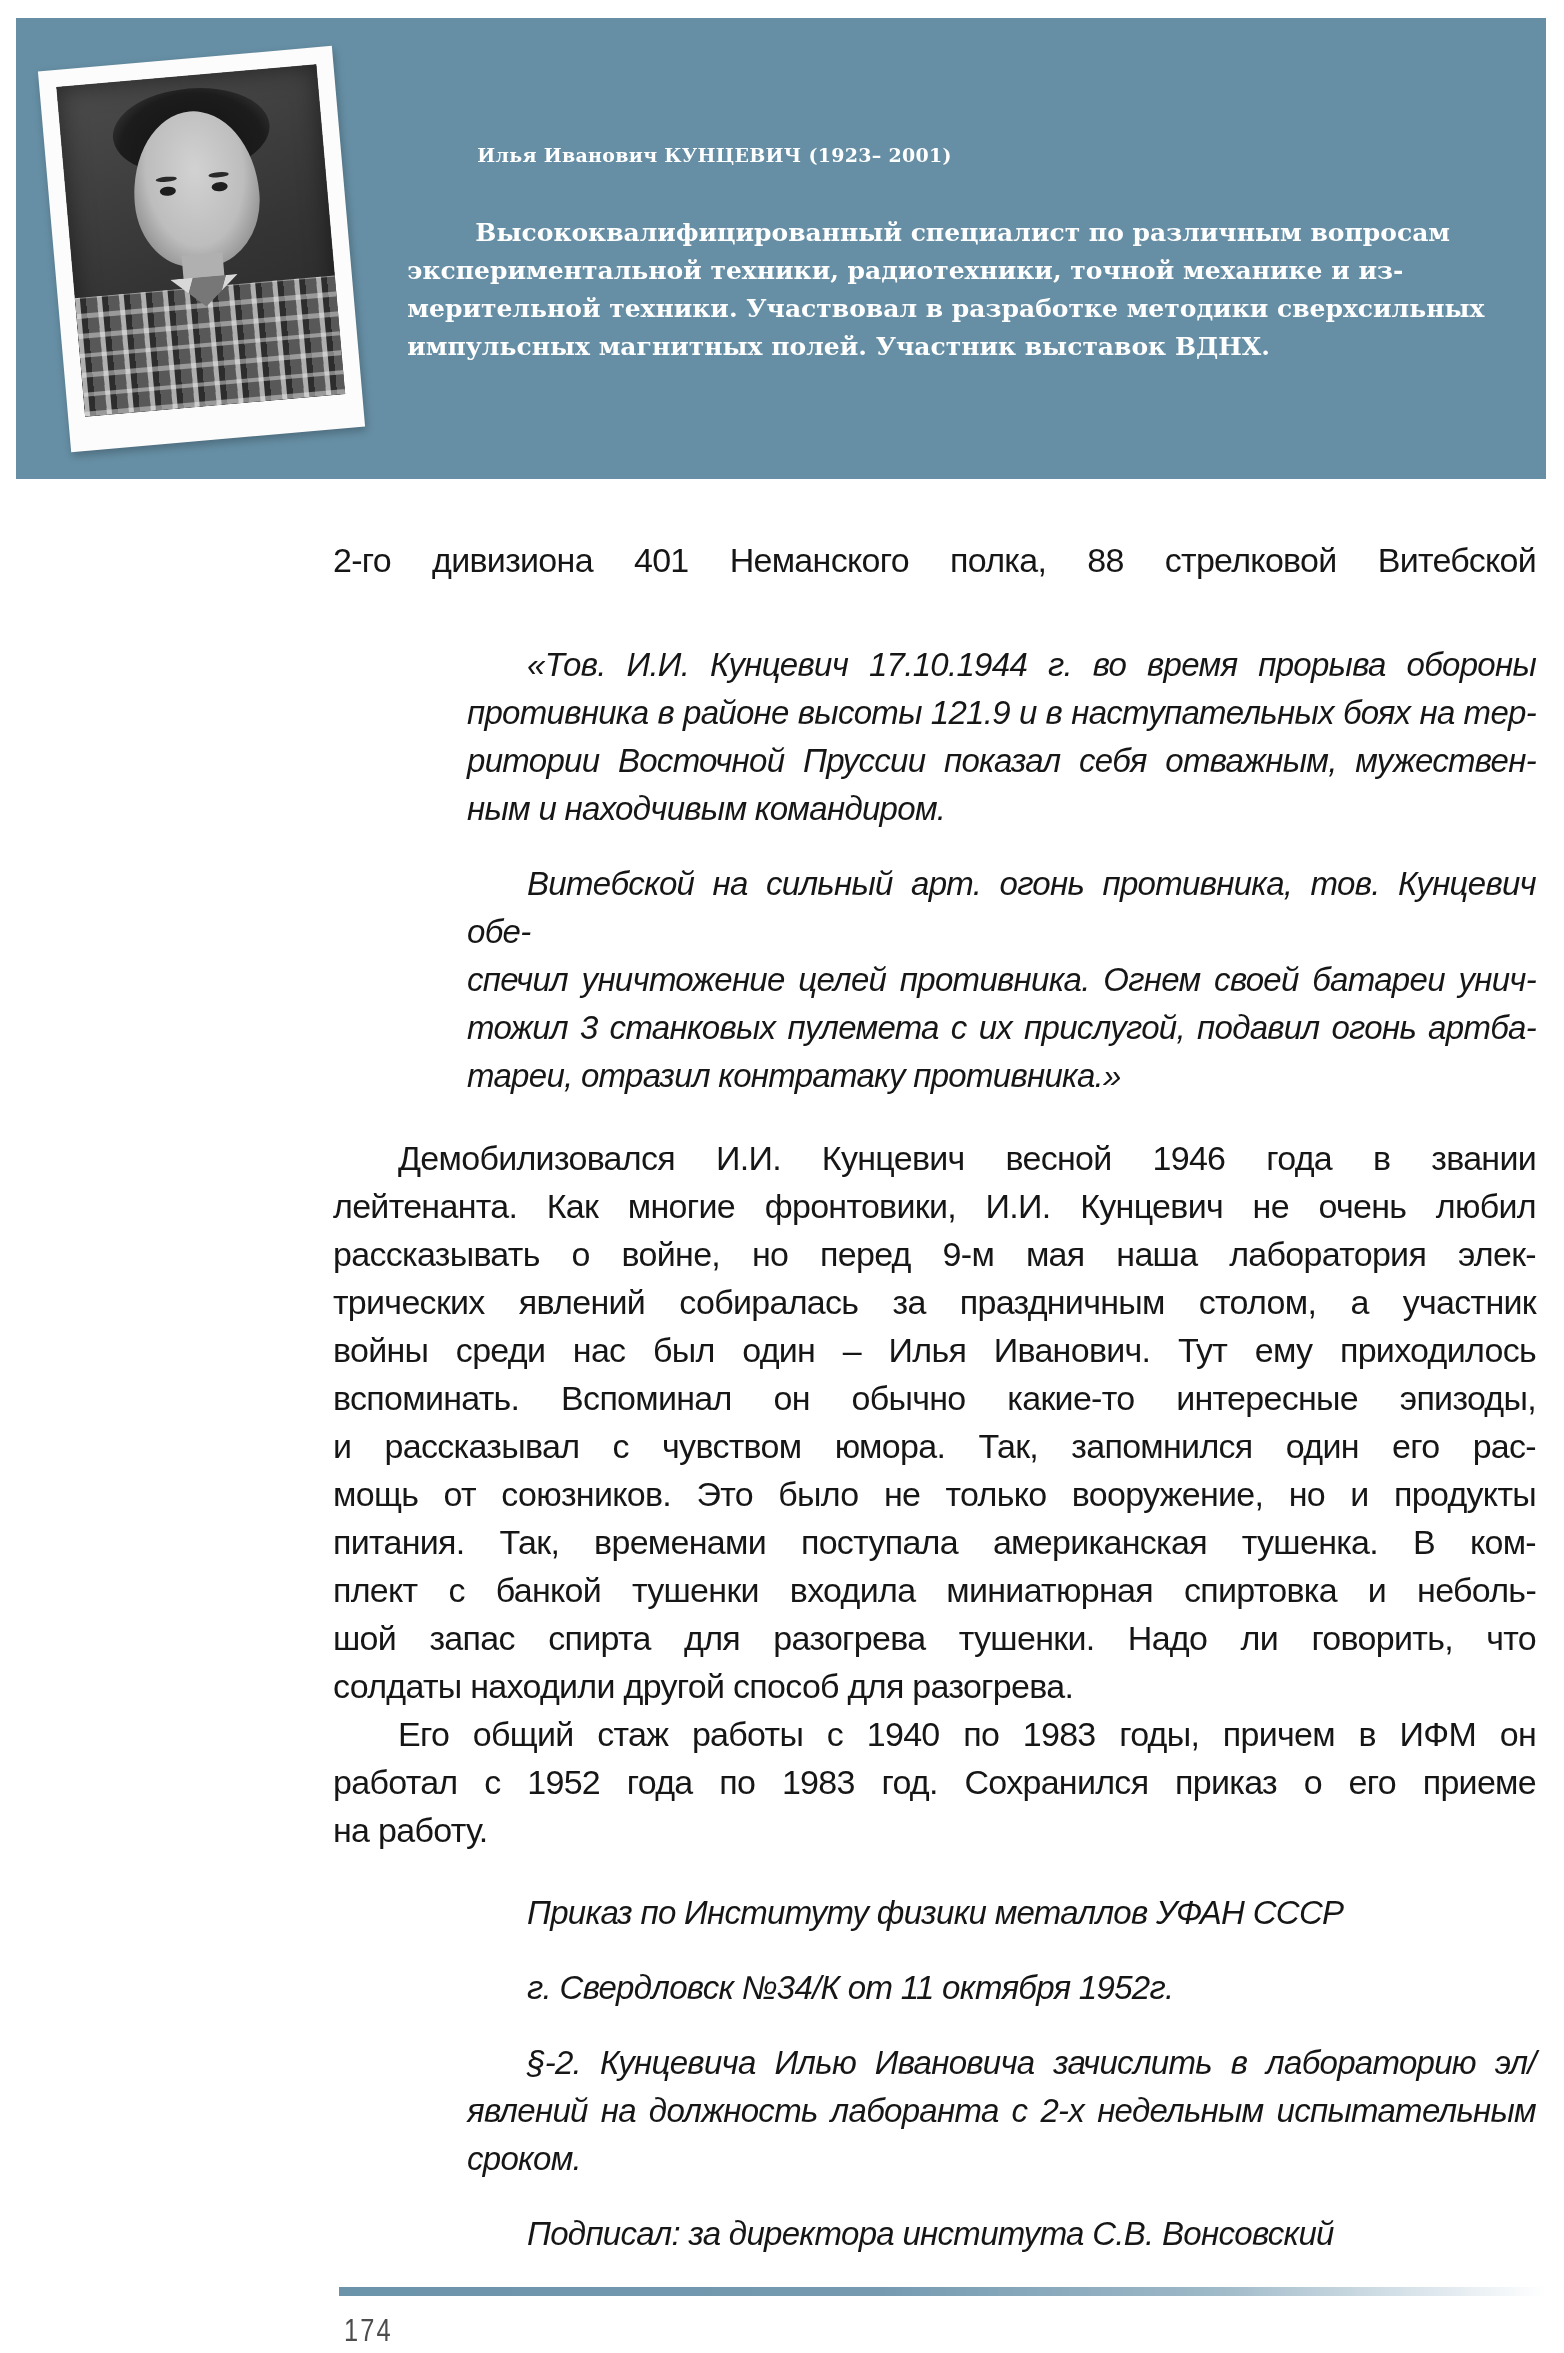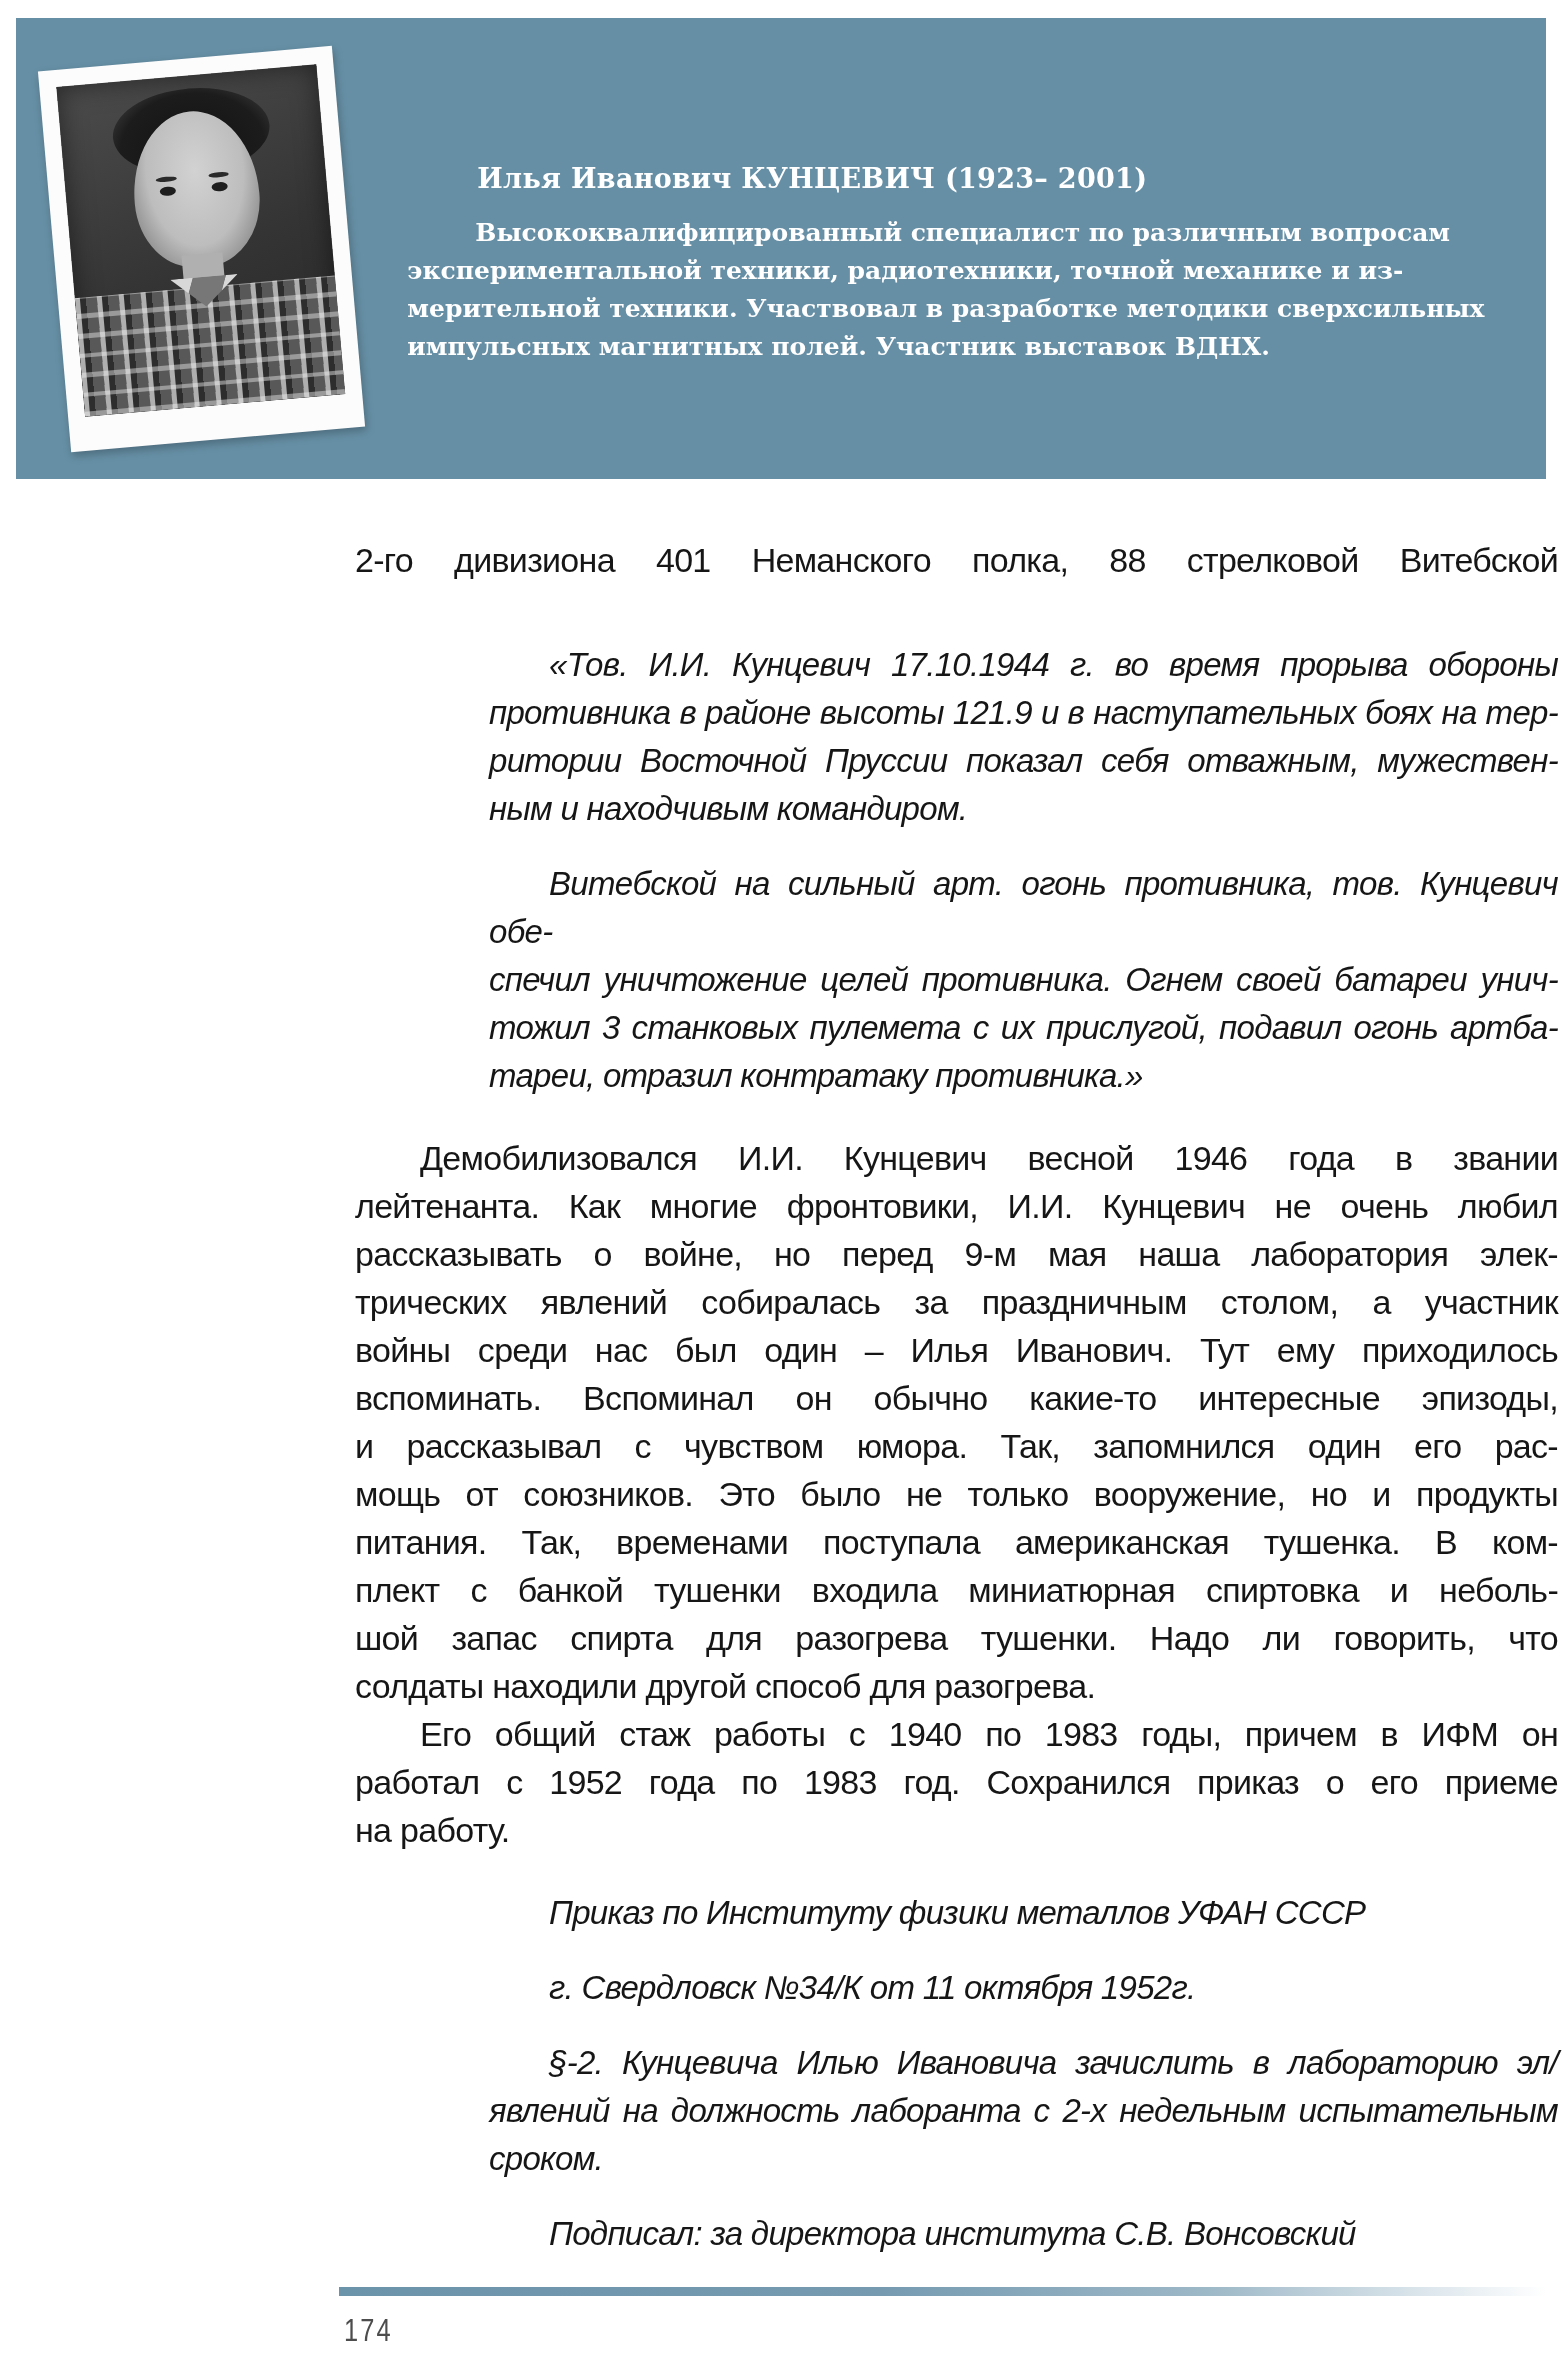--- a/index.html
+++ b/index.html
@@ -27,33 +27,33 @@
   .p-neck{position:absolute;left:42%;top:54%;width:16%;height:14%;background:#b0b0b0;}
   .p-shirt{position:absolute;left:0;bottom:0;width:100%;height:36%;
            background:
              repeating-linear-gradient(90deg,rgba(245,245,245,0.65) 0 5.2px,rgba(0,0,0,0) 5.2px 22px),
              repeating-linear-gradient(0deg,rgba(235,235,235,0.45) 0 4.6px,rgba(0,0,0,0) 4.6px 19.6px),
              repeating-linear-gradient(90deg,#2d2d2d 0 11px,#585858 11px 22px);}
   .p-collar{position:absolute;left:37%;bottom:30%;width:26%;height:9%;
             background:linear-gradient(110deg,#d8d8d8 28%,#777 29% 71%,#d8d8d8 72%);
             clip-path:polygon(0 0,100% 0,50% 100%);}
 
-  .banner-title{position:absolute;left:461px;top:145px;color:#ffffff;
-                font-family:"DejaVu Serif",serif;font-weight:bold;font-size:27px;
+  .banner-title{position:absolute;left:461px;top:126px;color:#ffffff;
+                font-family:"DejaVu Serif",serif;font-weight:bold;font-size:19px;
                 letter-spacing:0.3px;white-space:nowrap;}
   .banner-bio{position:absolute;left:391px;top:196px;width:1160px;color:#ffffff;}
 
   
   .block.bio{font-family:"DejaVu Serif",serif;font-weight:bold;font-size:25px;
              line-height:38px;letter-spacing:0;}
   .block.bio .line{text-align:left;text-align-last:left;}
   .block.bio .line.first{text-indent:68px;}
 
   
-  .main{position:absolute;left:355px;top:536px;width:1203px;color:#161616;}
+  .main{position:absolute;left:333px;top:536px;width:1203px;color:#161616;}
   .block{font-size:34px;line-height:48px;letter-spacing:-0.7px;}
   .block .line{text-align:justify;text-align-last:justify;}
   .block .line.last{text-align-last:left;}
   .block.body .line.first{text-indent:65px;}
   .block.quote{width:1069px;margin-left:134px;font-style:italic;font-size:33px;margin-top:27px;}
   .block.quote .line.first{text-indent:60px;}
   .b-intro{margin-bottom:57px;}
   .b-quote-2{margin-bottom:34px;}
   .b-body-2{margin-bottom:35px;}
 

